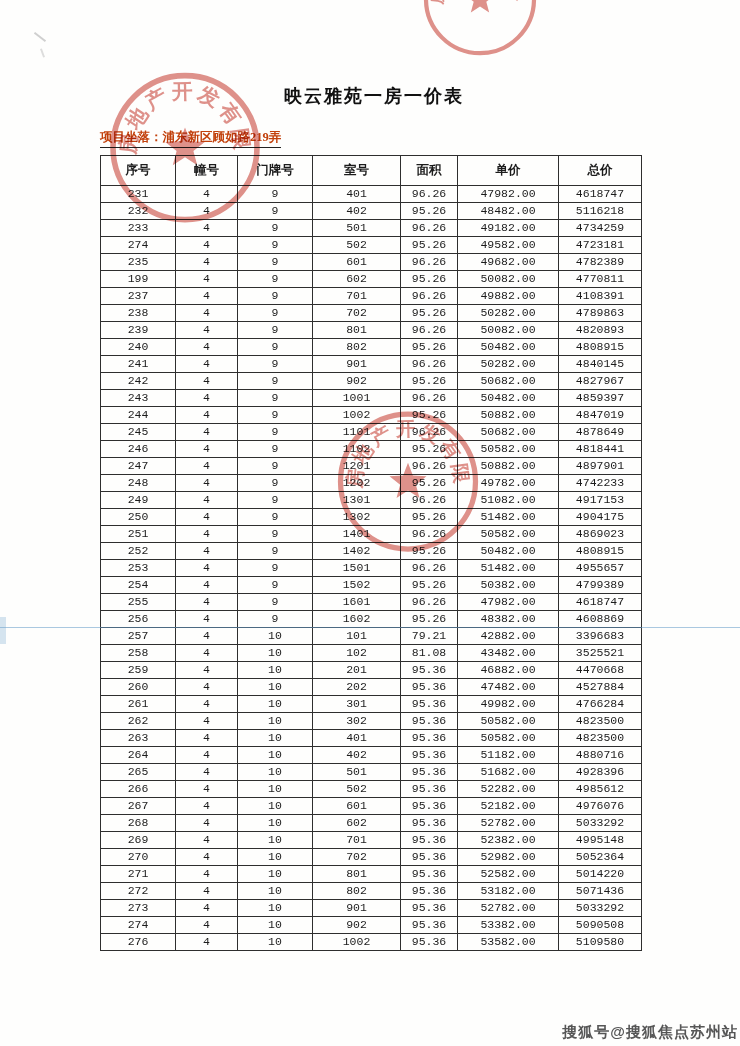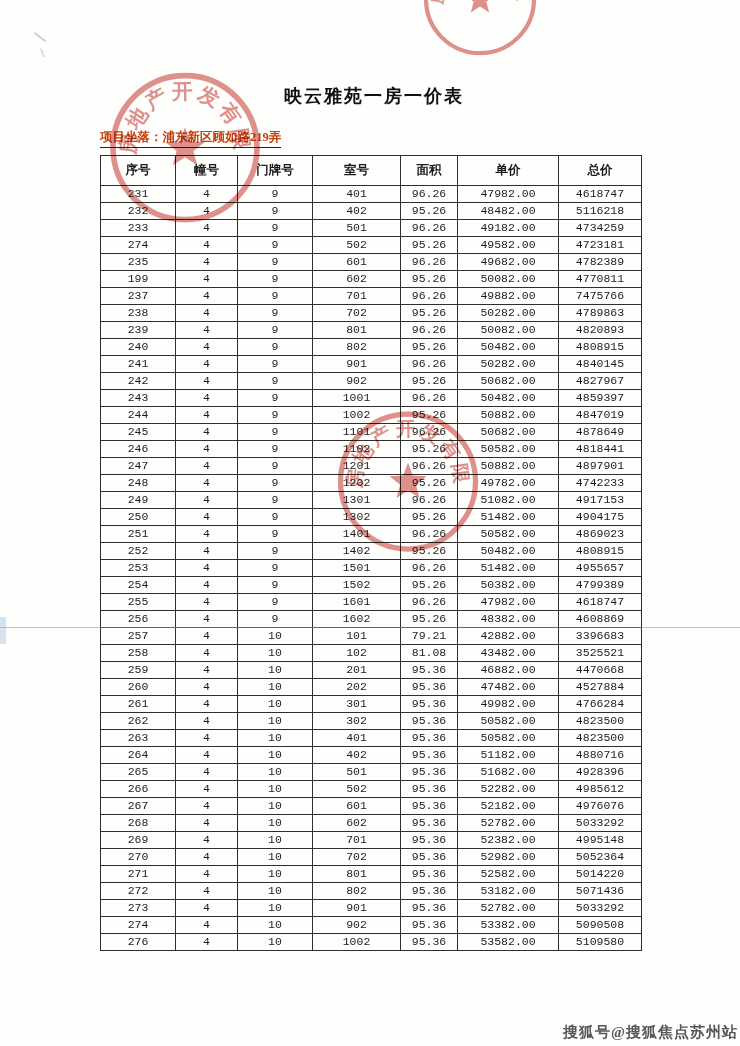--- a/index.html
+++ b/index.html
@@ -32,21 +32,21 @@
     text-align:center;vertical-align:middle;
     white-space:nowrap;overflow:hidden;
     padding:0;color:#1c1c1c;
   }
   .price-table th{height:29px;font-size:12.5px;font-weight:bold;}
   .price-table td{height:16px;font-size:11.5px;line-height:16px;}
   .watermark{
     position:absolute;right:2px;bottom:4px;
     font-size:15px;font-weight:bold;
     color:rgba(72,72,72,0.92);
-    font-family:Liberation Serif, serif;
+    font-family:Liberation Sans, sans-serif;
     letter-spacing:1px;
     margin-top:38px;
   }
   .blue-line{
     position:absolute;left:0;top:627px;width:740px;height:1px;
     background:var(--line-color,rgba(100,155,200,0.55));
     pointer-events:none;
   }
   .blue-tick{
     position:absolute;left:0;top:617px;width:6px;height:27px;
@@ -161,21 +161,21 @@
           <td>50082.00</td>
           <td>4770811</td>
         </tr>
         <tr>
           <td>237</td>
           <td>4</td>
           <td>9</td>
           <td>701</td>
           <td>96.26</td>
           <td>49882.00</td>
-          <td>7475766</td>
+          <td>4108391</td>
         </tr>
         <tr>
           <td>238</td>
           <td>4</td>
           <td>9</td>
           <td>702</td>
           <td>95.26</td>
           <td>50282.00</td>
           <td>4789863</td>
         </tr>

